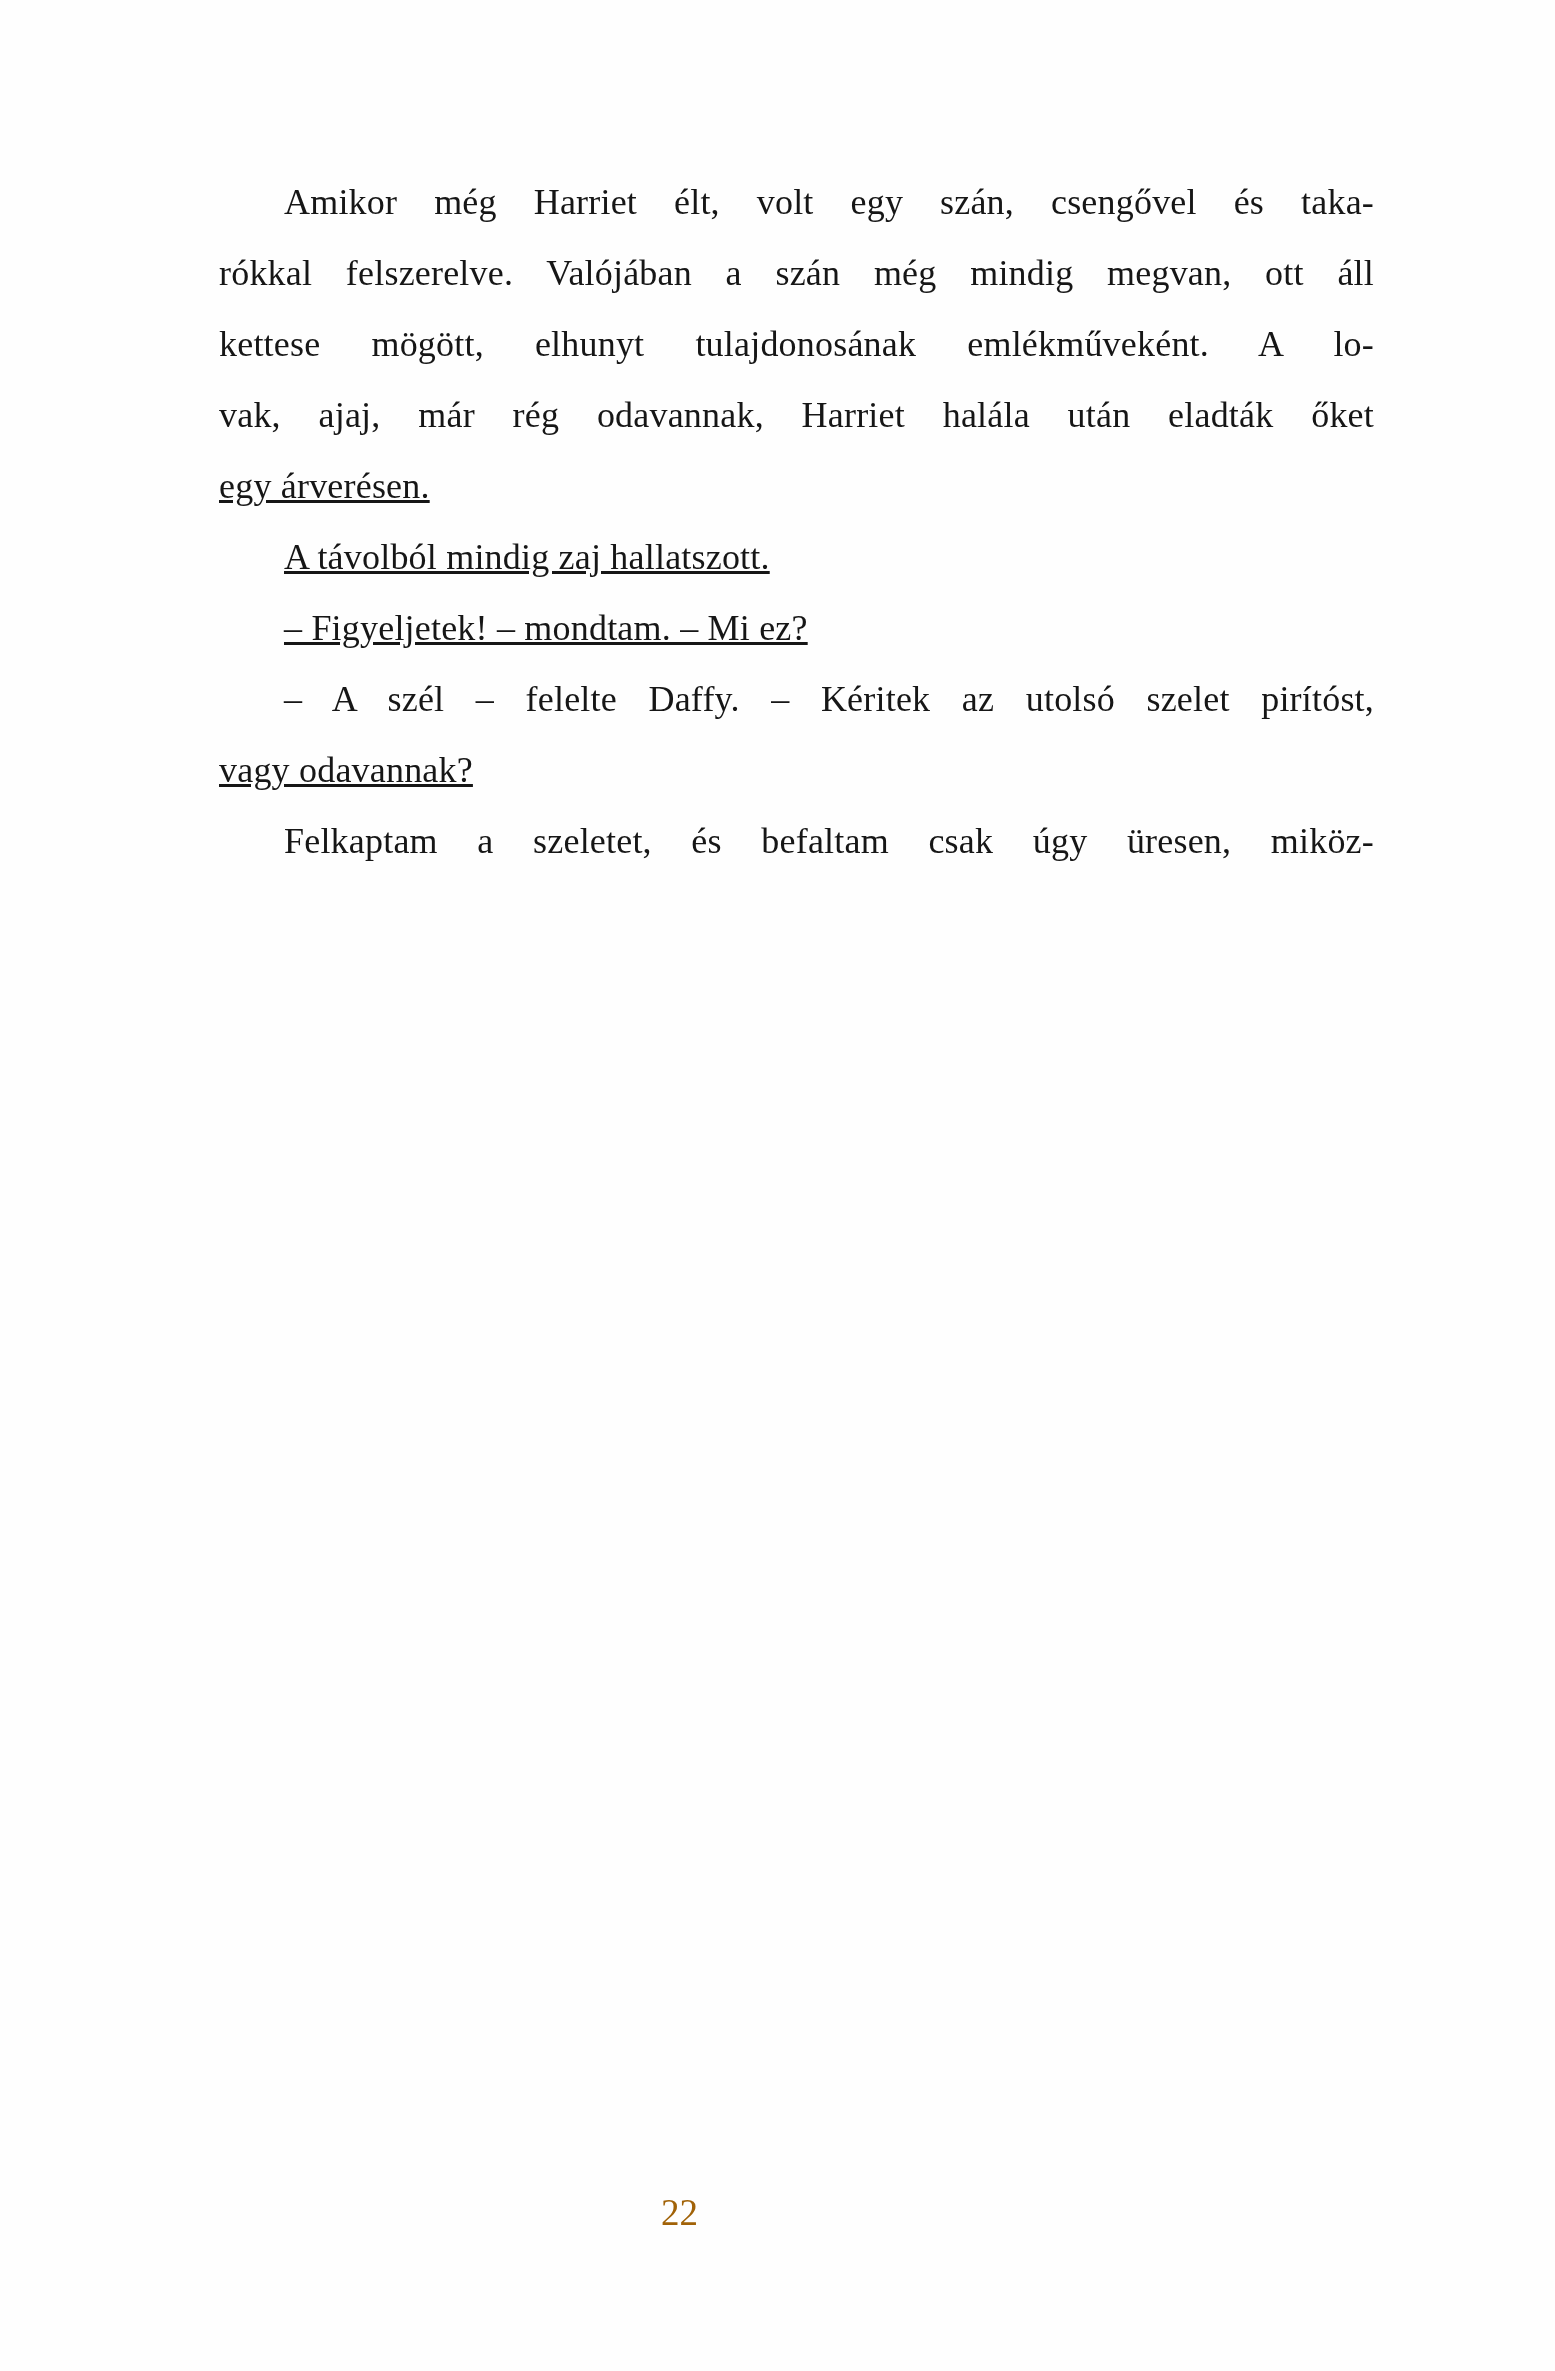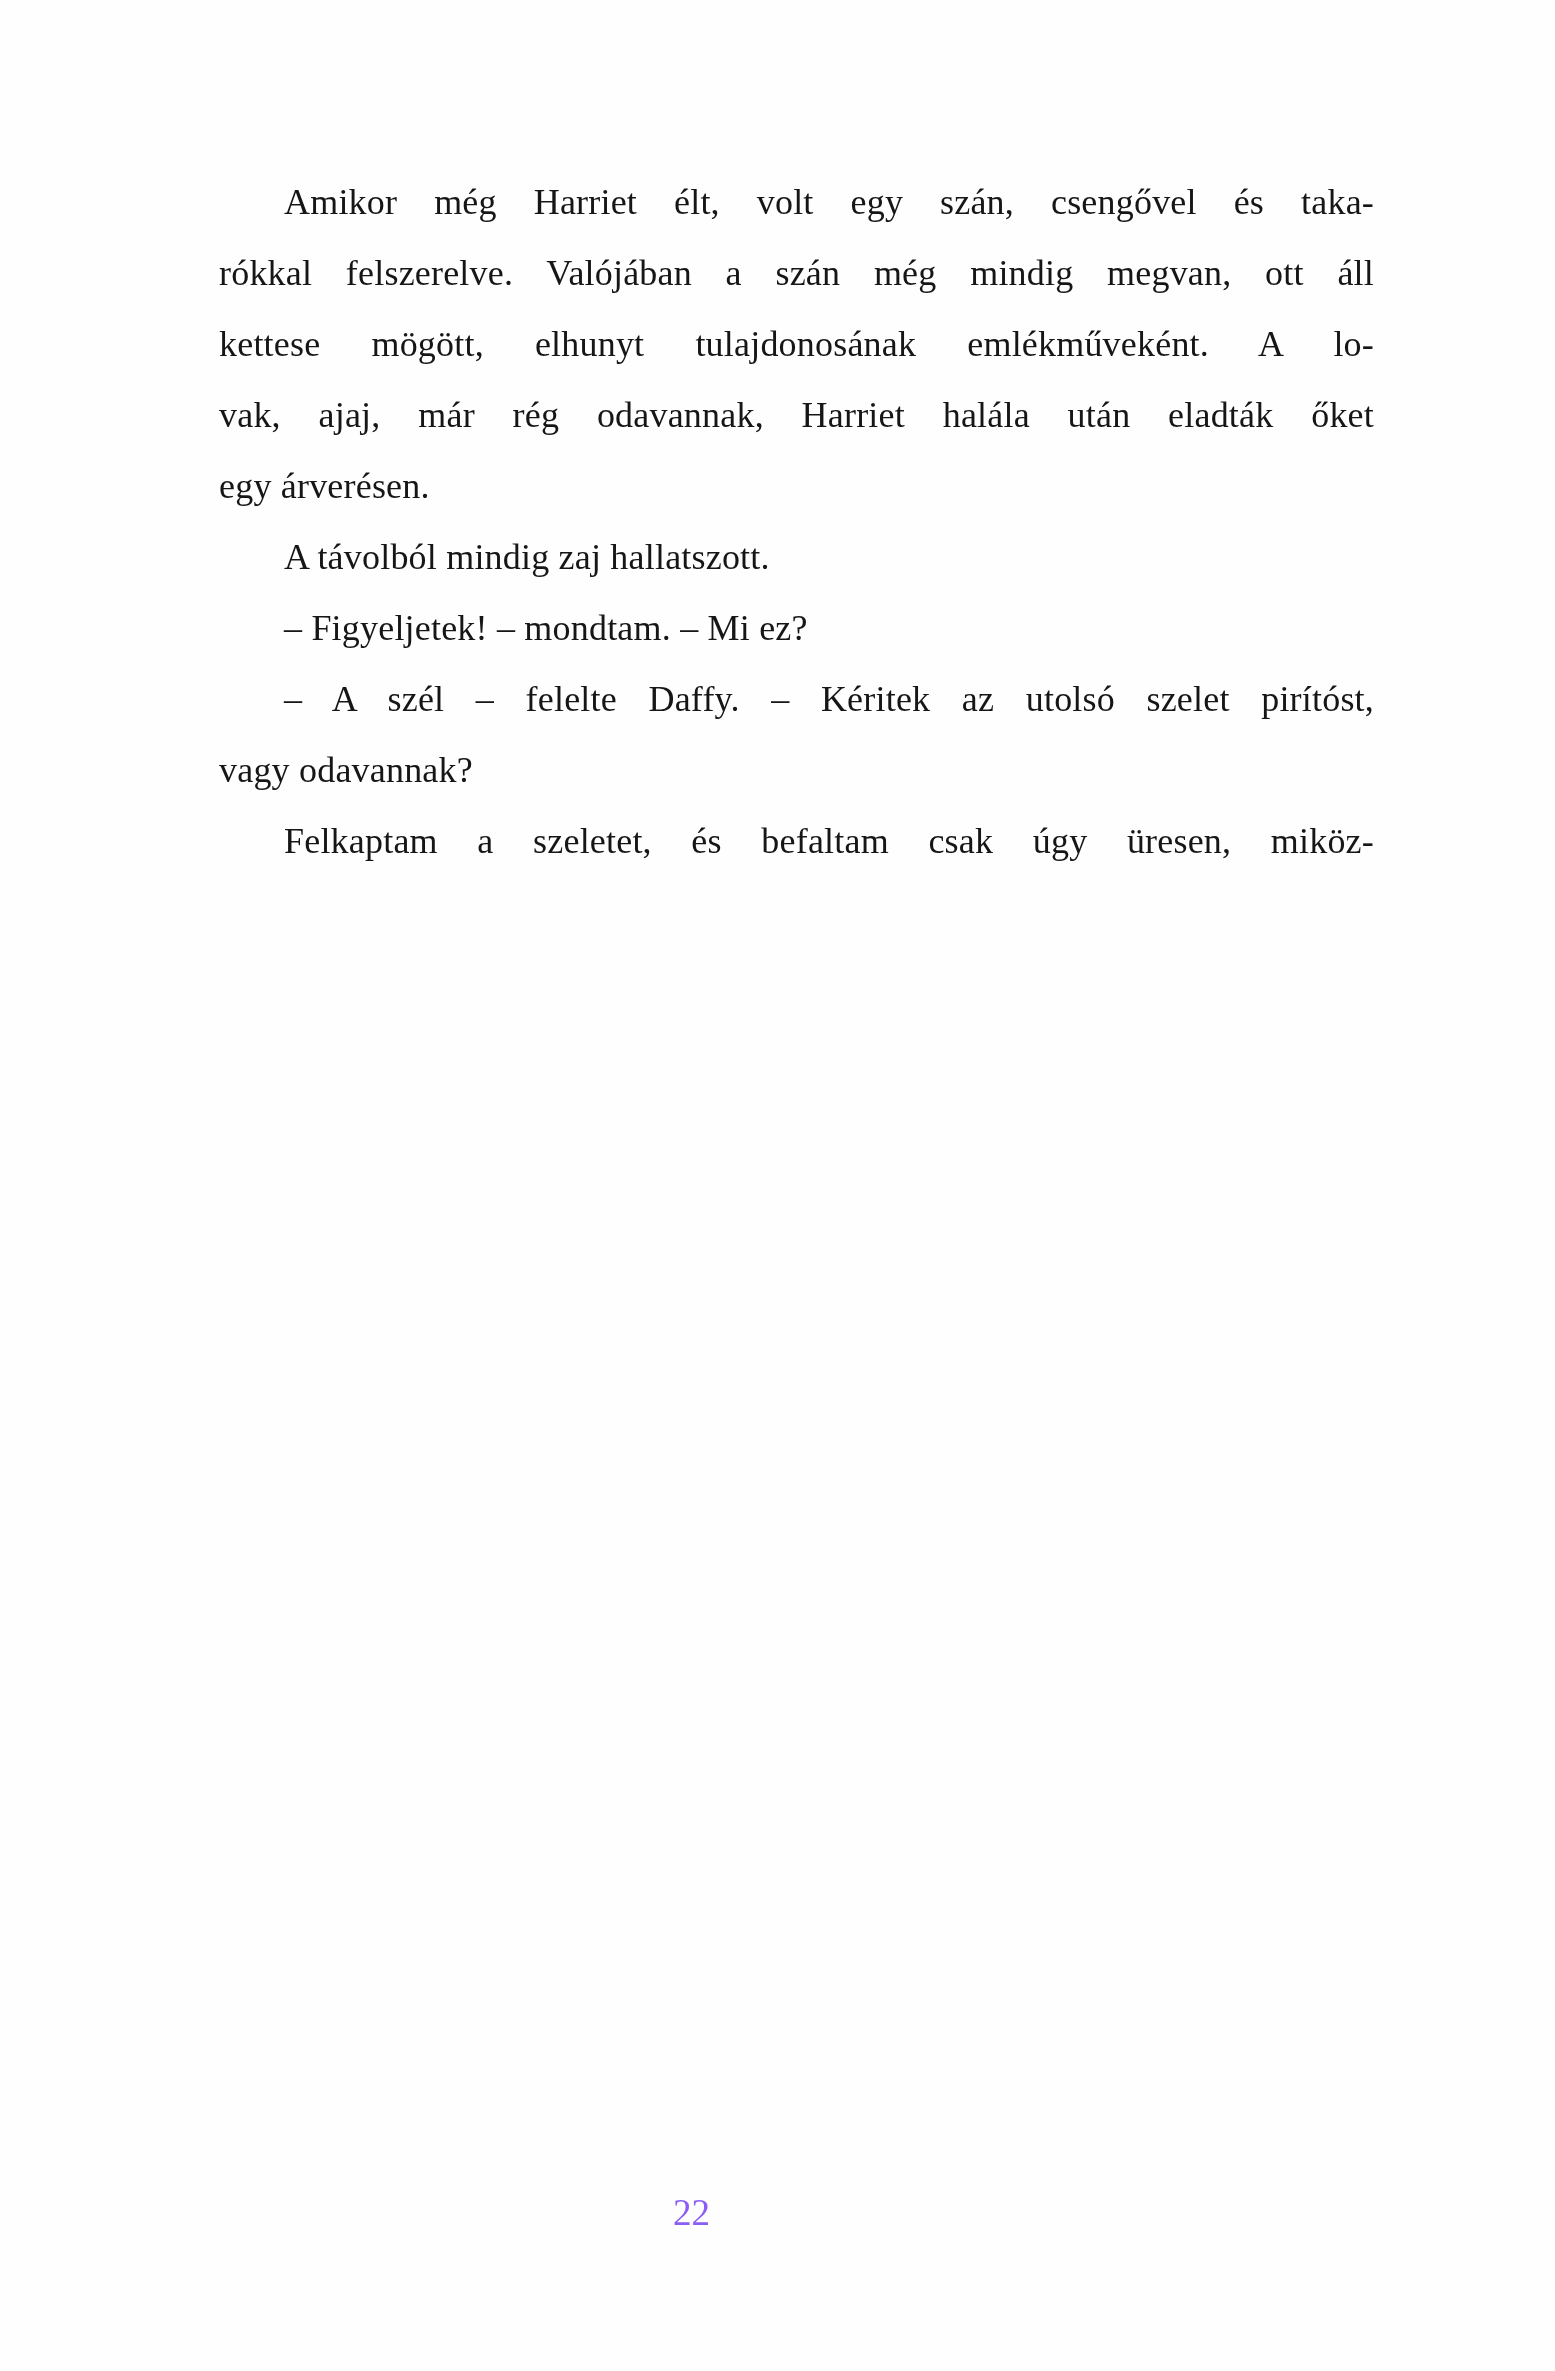--- a/index.html
+++ b/index.html
@@ -31,33 +31,34 @@
     letter-spacing: 0.2px;
   }
   .line {
     text-align: justify;
     text-align-last: justify;
     white-space: normal;
   }
   .line.left {
     text-align: center;
     text-align-last: left;
+    text-decoration: underline;
   }
   .line.indent {
     text-indent: 65px;
   }
   .pagenum {
     position: absolute;
     top: 2190px;
-    left: 12px;
+    left: 0;
     width: 1263px;
     text-align: center;
     font-size: 37px;
     line-height: 46px;
-    color: #8b5cf6;
+    color: #a16207;
   }
 </style>
 </head>
 <body>
 
 <div class="page">
   <div class="textblock">
     <div class="line indent">Amikor még Harriet élt, volt egy szán, csengővel és taka-</div>
     <div class="line">rókkal felszerelve. Valójában a szán még mindig megvan, ott áll</div>
     <div class="line">kettese mögött, elhunyt tulajdonosának emlékműveként. A lo-</div>

